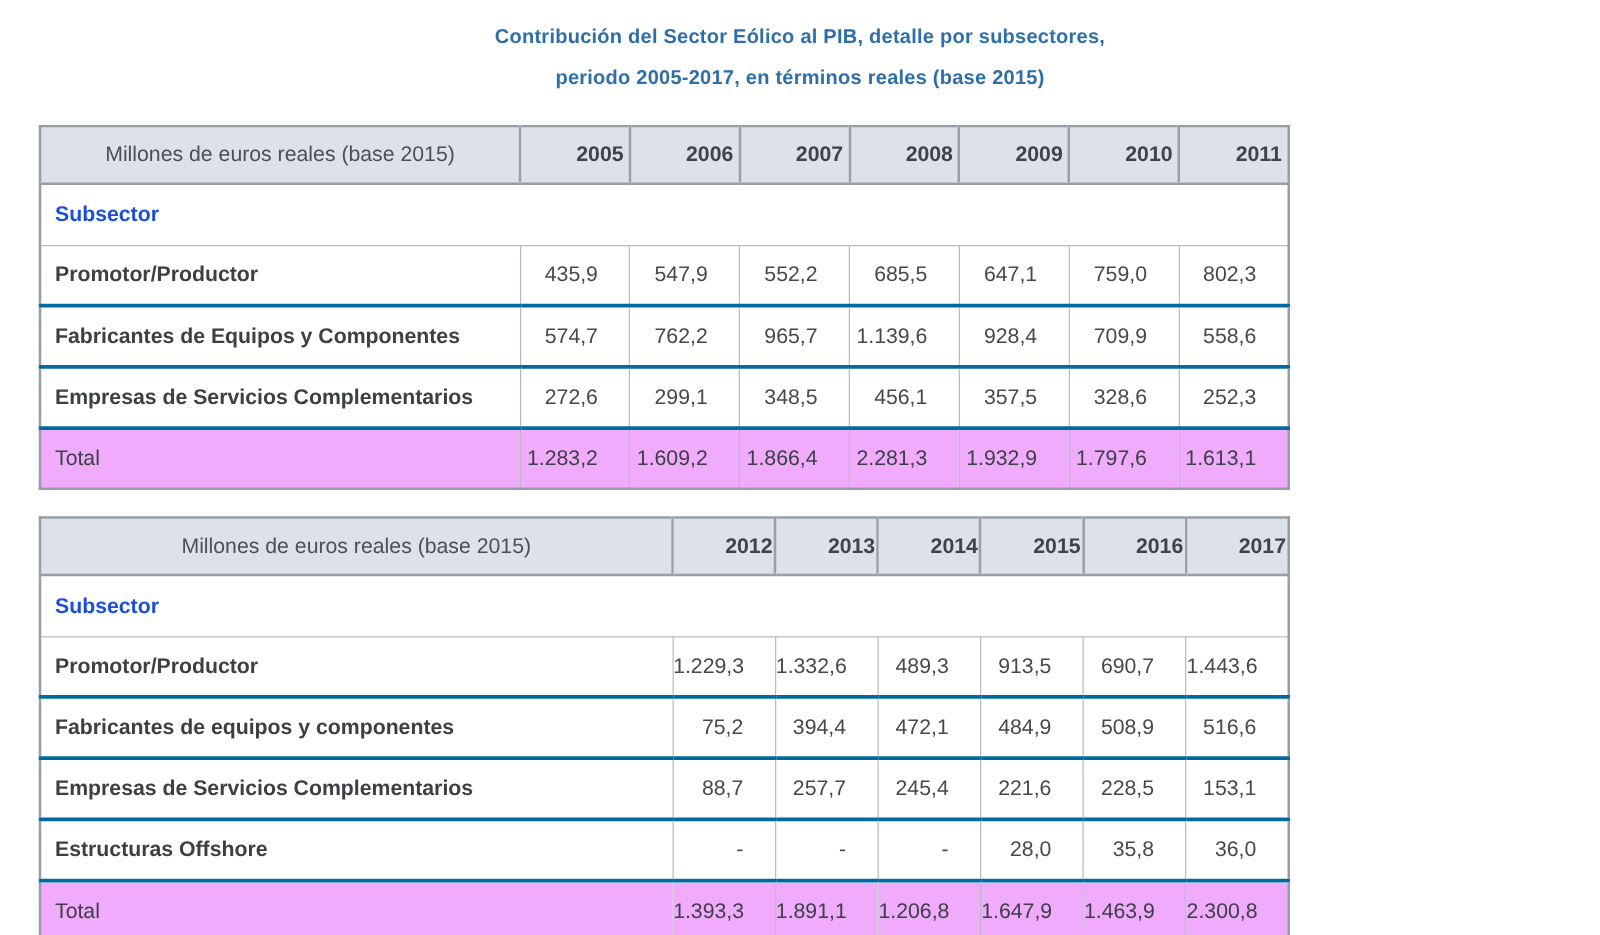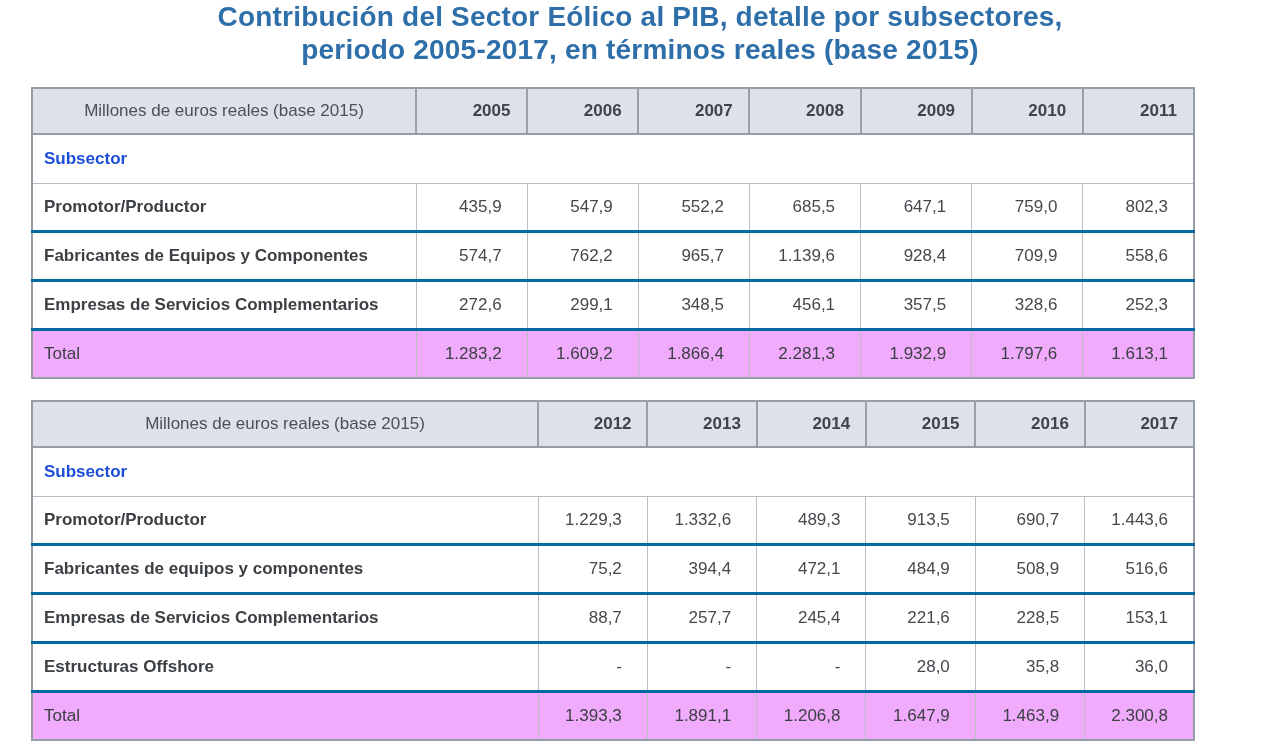--- a/index.html
+++ b/index.html
@@ -2,27 +2,27 @@
 <html><head>
 <meta charset="utf-8">
 <style>
   html,body { margin:0; padding:0; }
   body {
     width:1280px; height:748px; background:#ffffff;
     font-family:"Liberation Sans", sans-serif;
     -webkit-font-smoothing:antialiased;
   }
   .page-title {
-    padding-top:0; text-align:center;
-    font-size:28px; font-weight:bold; color:#2e6fa9;
+    padding-top:13px; text-align:center;
+    font-size:16px; font-weight:bold; color:#2e6fa9;
     line-height:33px; letter-spacing:0.2px;
   }
   .t {
     border-collapse:collapse; table-layout:fixed;
-    width:1164px; margin-left:31px;
+    width:1001px; margin-left:31px;
     border:2px solid #979da7;
   }
   .t-first { margin-top:21px; }
   .t-second { margin-top:21px; }
   .t td {
     font-size:17px; color:#45484d;
     overflow:hidden; white-space:nowrap;
     padding:0;
   }
   tr.hdr td {

